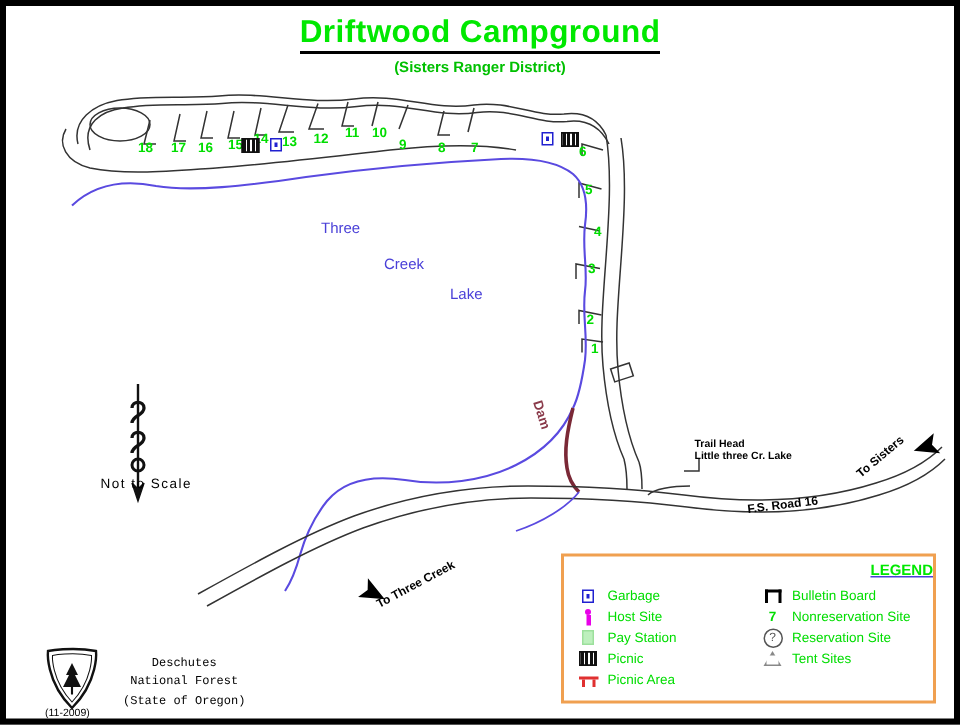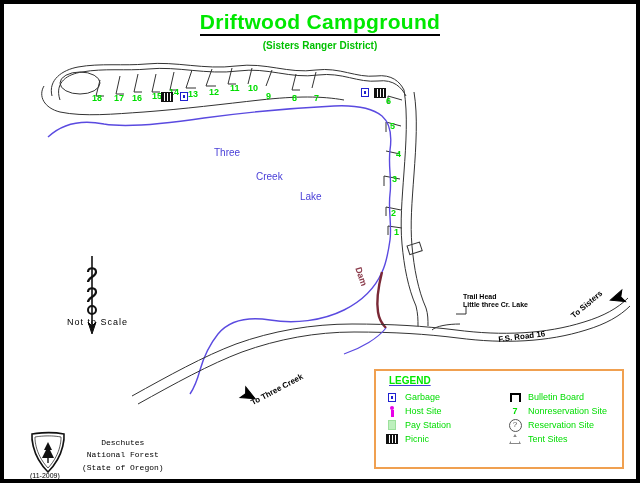--- a/index.html
+++ b/index.html
@@ -116,21 +116,21 @@
     position: absolute;
     left: 370px;
     top: 365px;
     width: 250px;
     height: 100px;
     border: 2px solid #f0a050;
     background: #ffffff;
     box-sizing: border-box;
   }
   .legend-title {
-    text-align: left;
+    text-align: right;
     margin-top: 4px;
     font-size: 10px;
     font-weight: bold;
     color: #00e800;
     text-decoration: underline;
     text-decoration-color: #4a40d8;
     padding-left: 13px;
   }
   .legend-cols {
     display: flex;
@@ -466,20 +466,26 @@
           <span class="legend-label">Pay Station</span>
         </div>
 
         <div class="legend-row">
           <span class="legend-icon">
               <span class="ico-toilet"></span>
             </span>
           <span class="legend-label">Picnic</span>
         </div>
 
+        <div class="legend-row">
+          <span class="legend-icon">
+              <span class="ico-picnic"></span>
+            </span>
+          <span class="legend-label">Picnic Area</span>
+        </div>
       </div>
 
       <div class="legend-col">
 
         <div class="legend-row">
           <span class="legend-icon">
               <span class="ico-bulletin"></span>
             </span>
           <span class="legend-label">Bulletin Board</span>
         </div>

